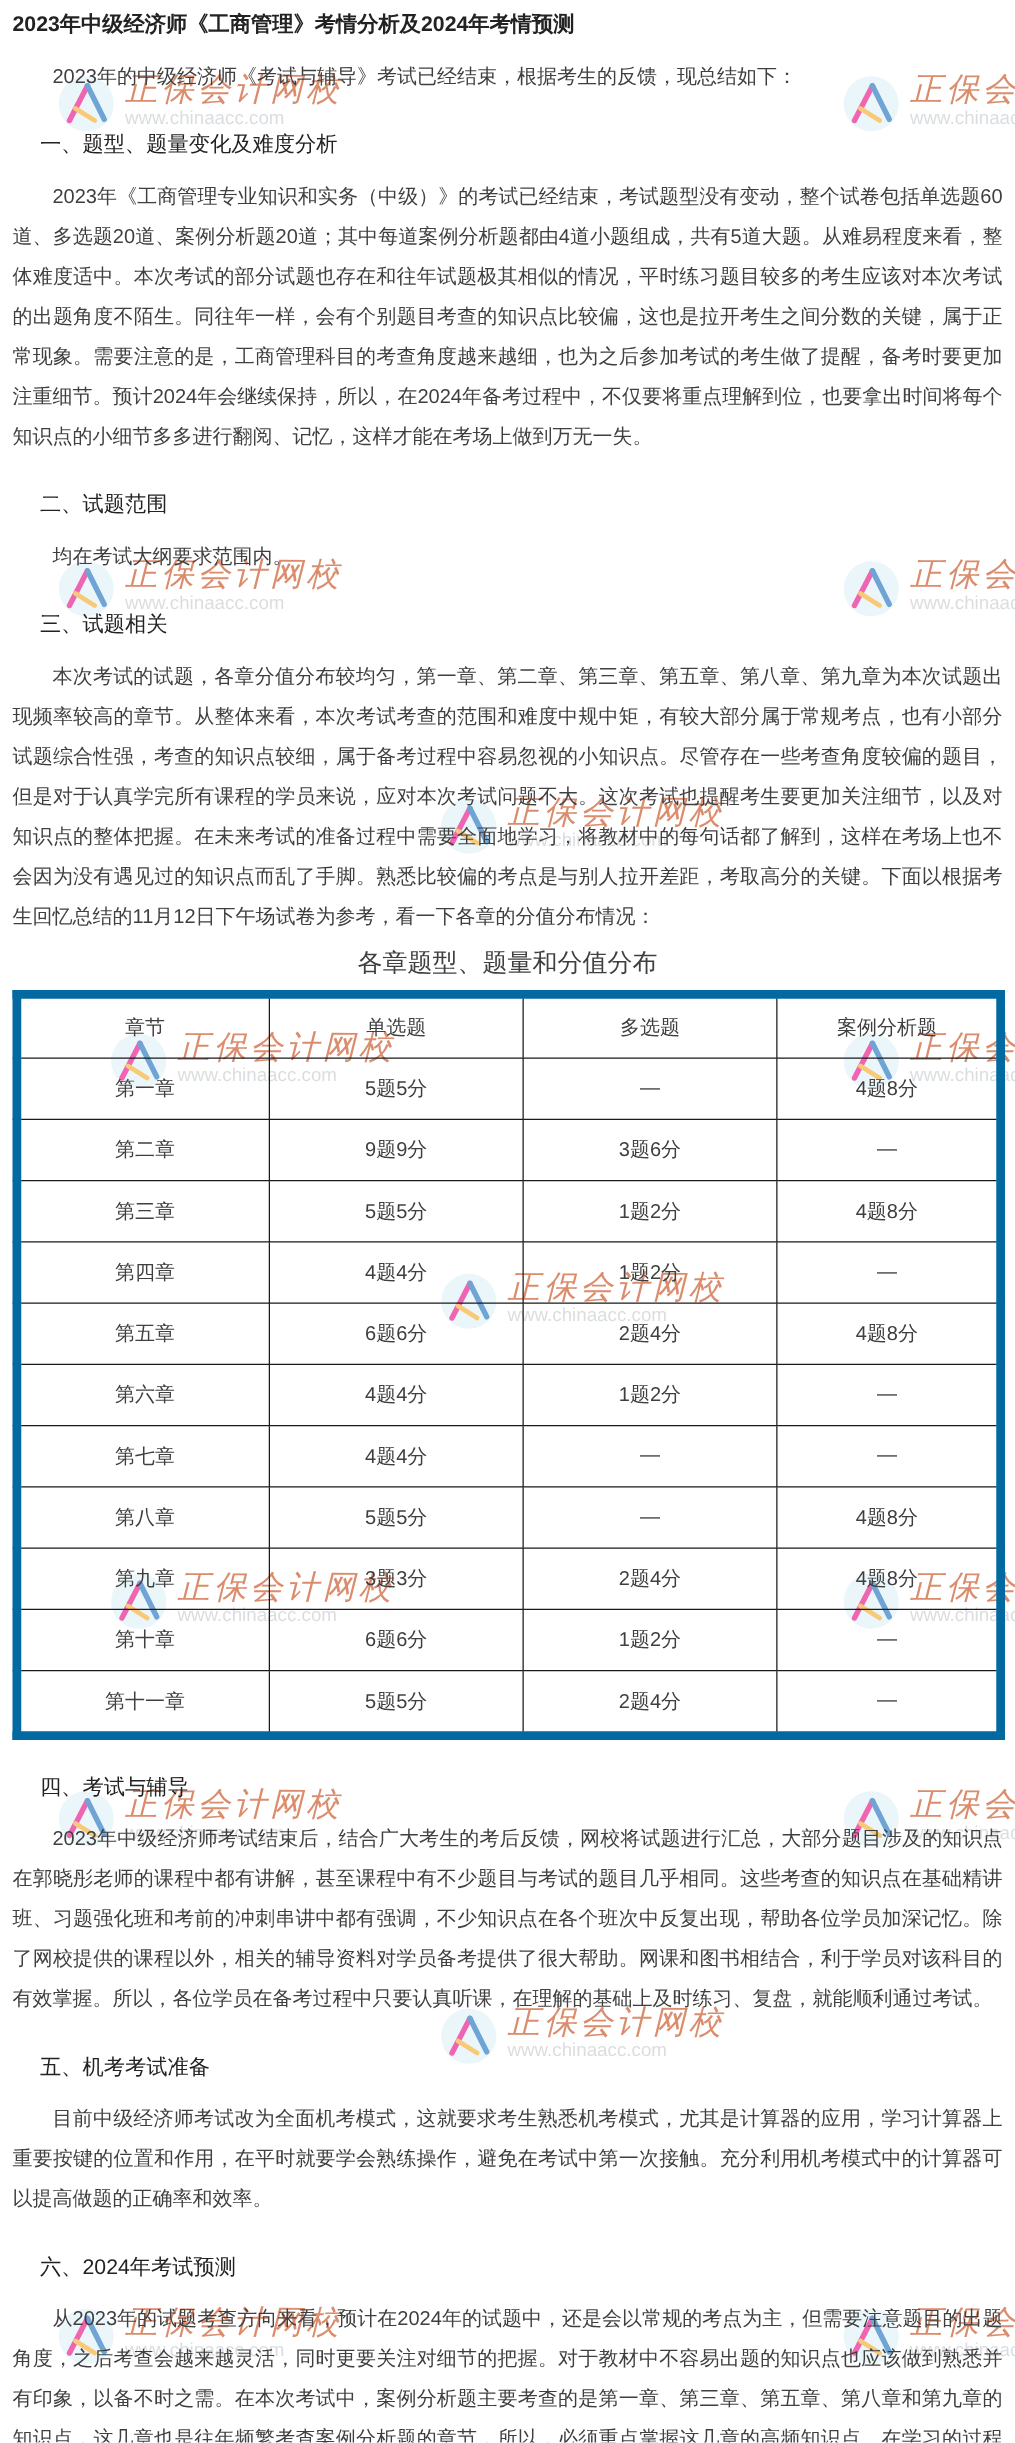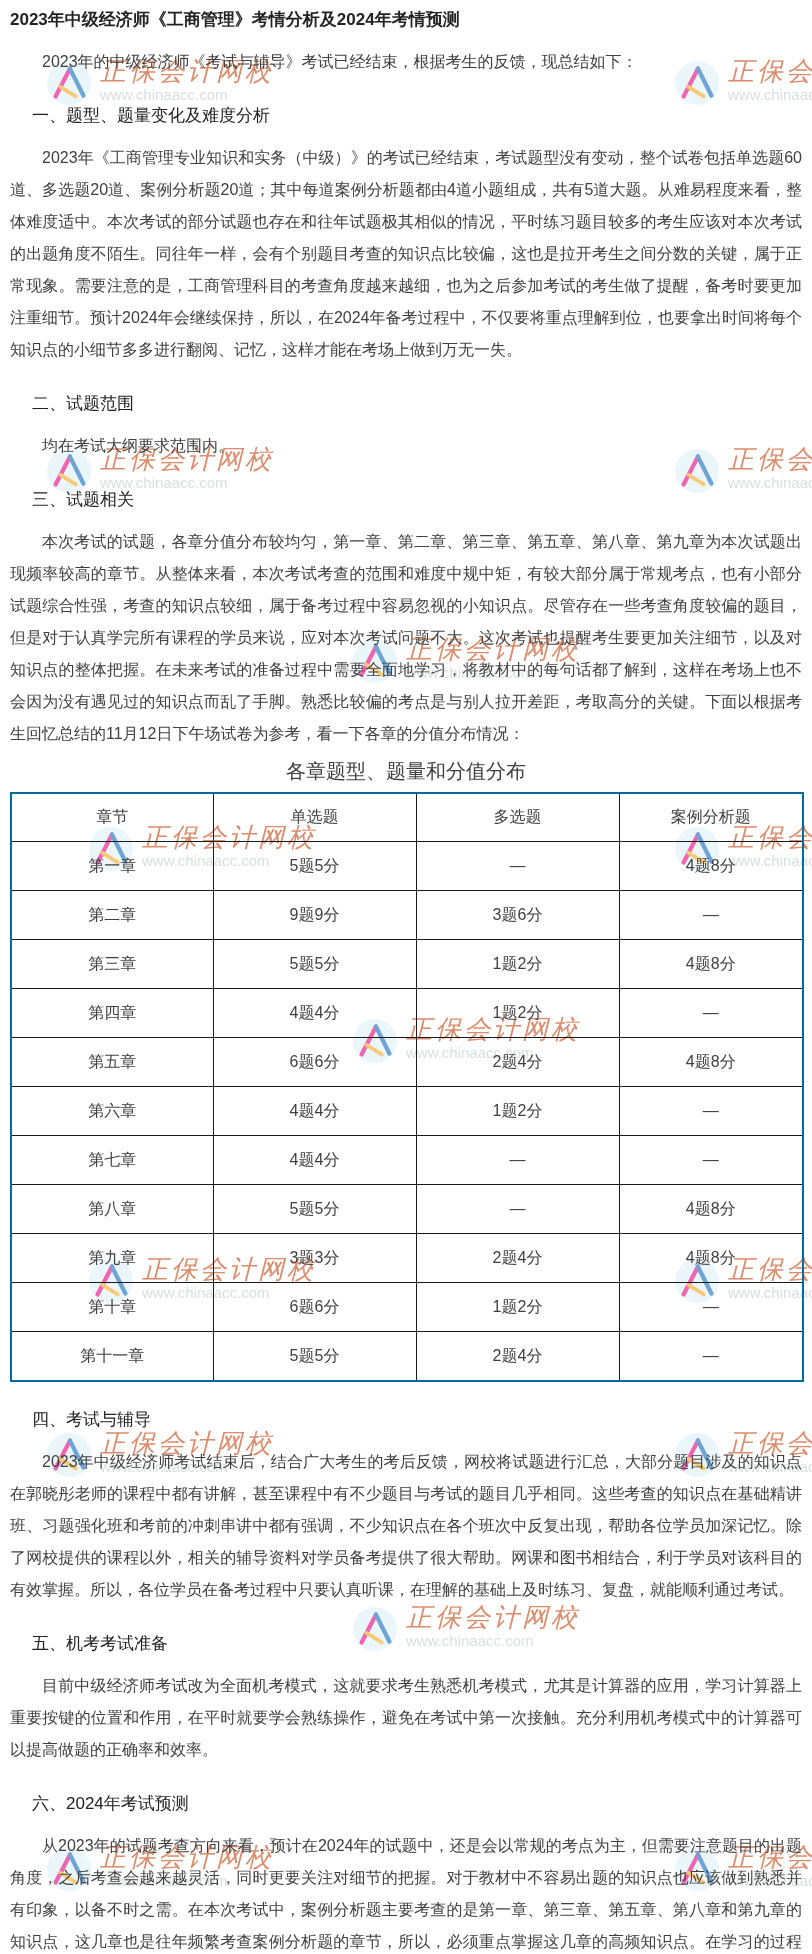--- a/index.html
+++ b/index.html
@@ -19,21 +19,21 @@
   }
   p.body{
     margin:14px 0 0;font-size:16px;line-height:32px;
     text-indent:2em;text-align:justify;color:#3f3f3f;
   }
   p.caption{
     margin:6px 0 0;font-size:20px;line-height:30px;text-align:center;color:#3f3f3f;
   }
   table.dist{
     margin:6px 0 0;width:794px;border-collapse:collapse;table-layout:fixed;
-    border:2px solid #0369a1;background:transparent;
+    border:7px solid #0369a1;background:transparent;
   }
   table.dist th,table.dist td{
     border:1px solid #1a1a1a;font-weight:normal;font-size:16px;color:#3f3f3f;
     text-align:center;vertical-align:middle;padding:0 4px;background:transparent;
   }
   table.dist thead th{height:47px;}
   table.dist tbody td{height:48px;}
   
   .wm{
     position:absolute;z-index:0;display:flex;align-items:flex-start;

